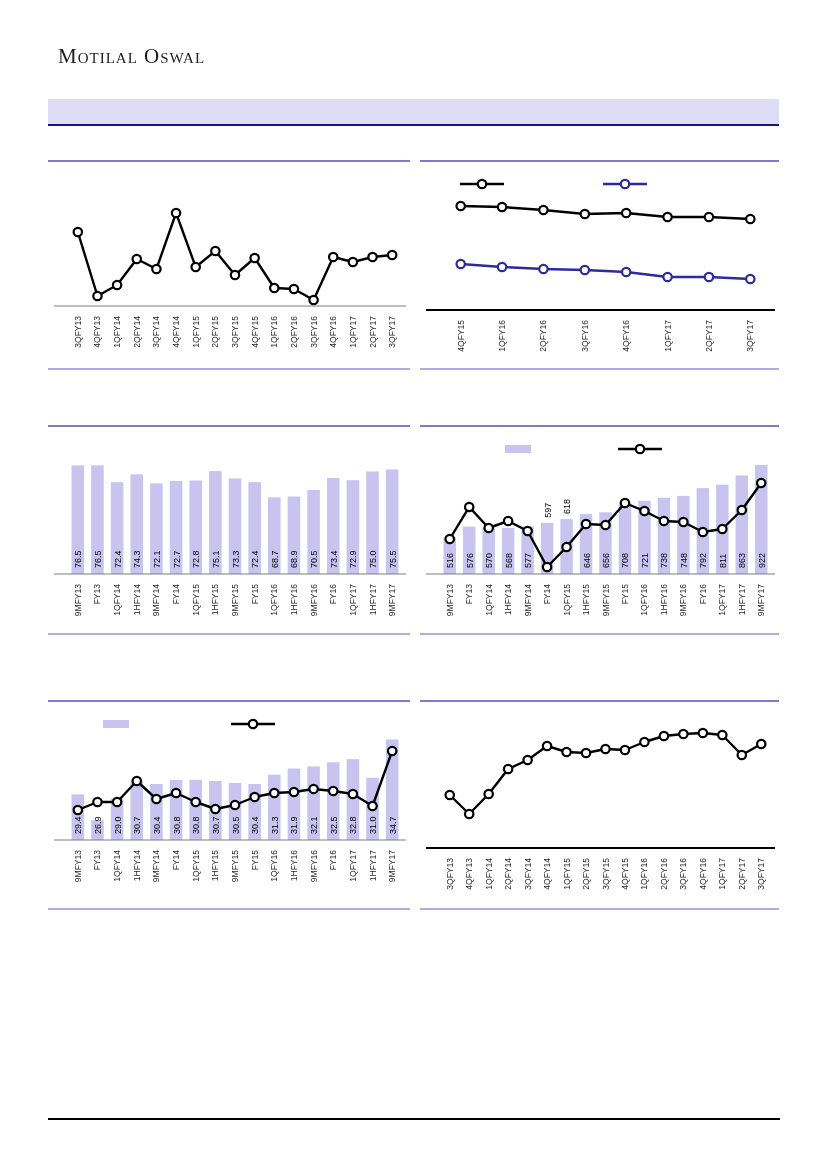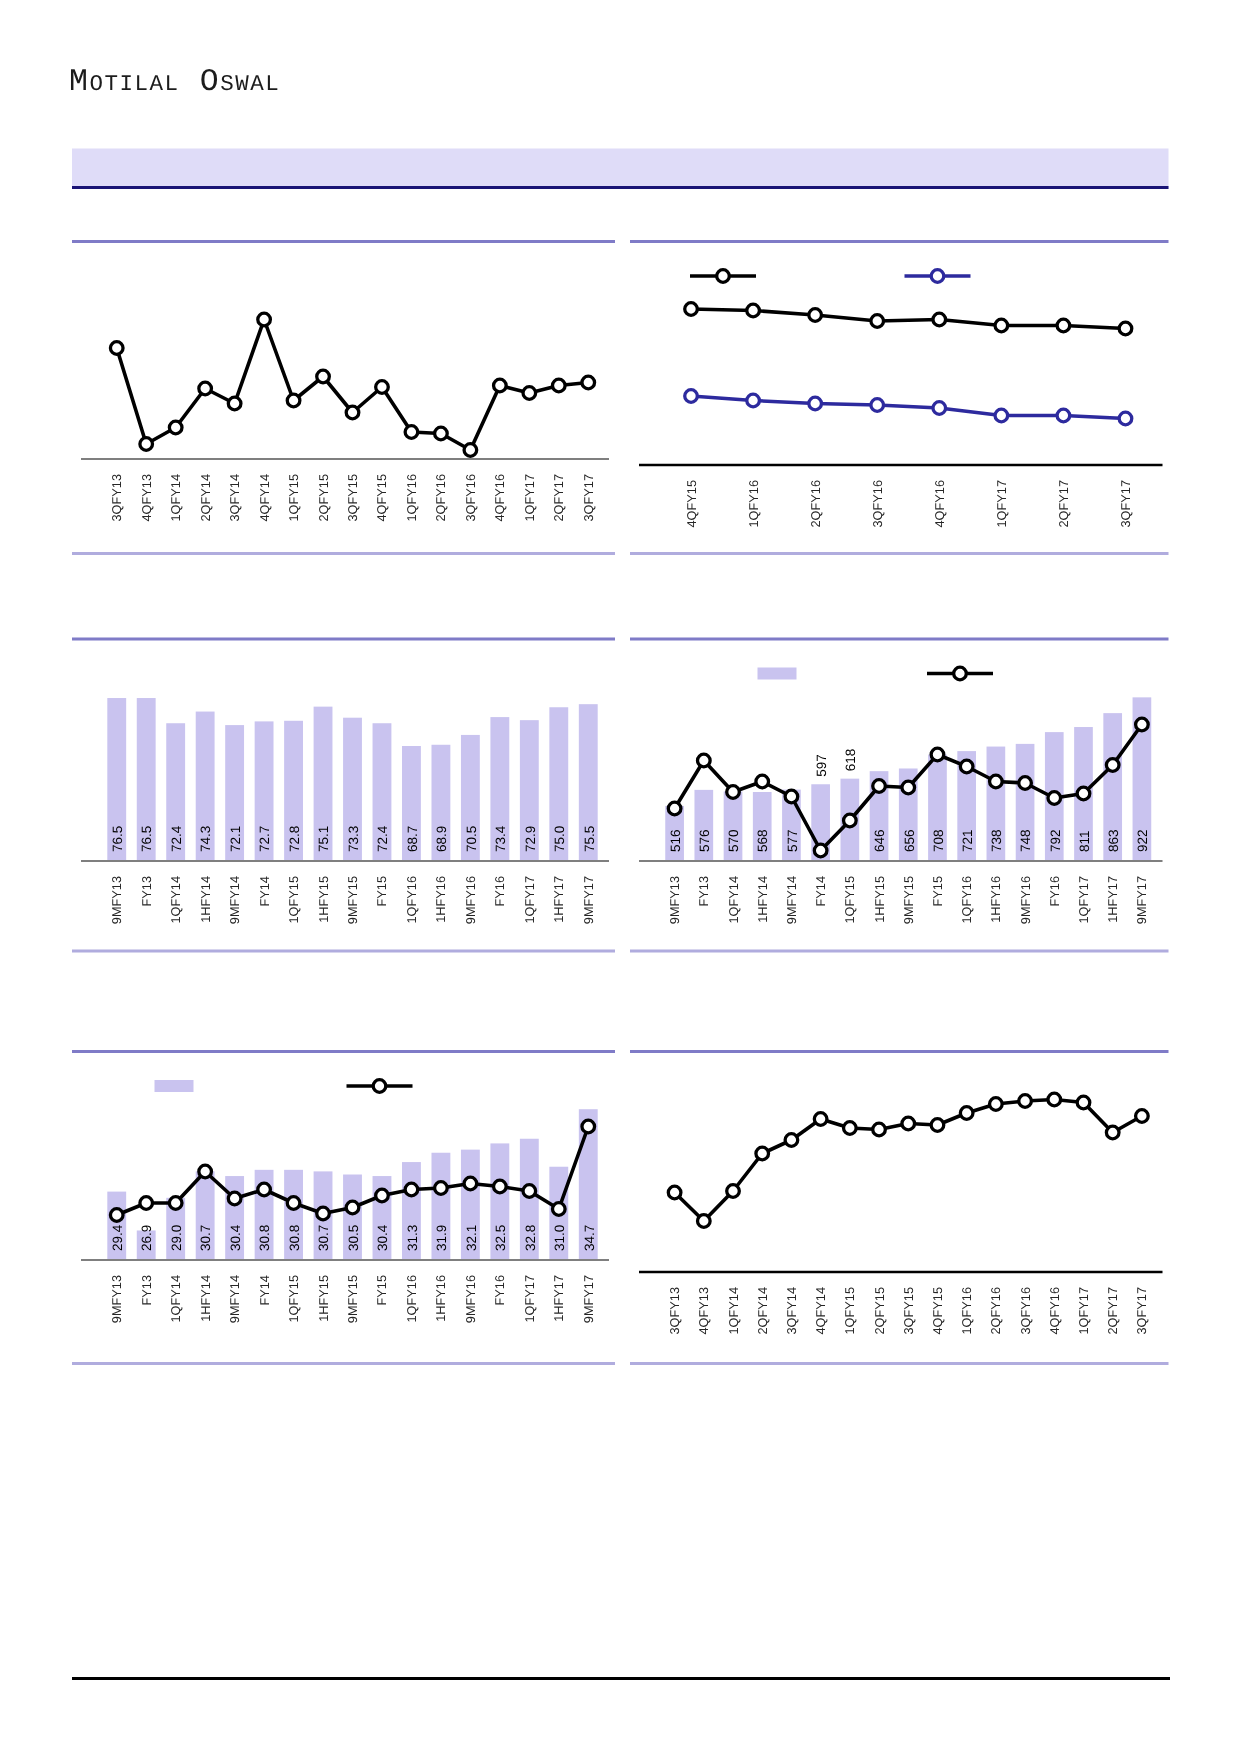--- a/index.html
+++ b/index.html
@@ -1,19 +1,19 @@
 <!DOCTYPE html>
 <html><head>
 <meta charset="utf-8">
 <style>
   html,body{margin:0;padding:0;}
   body{width:827px;height:1169px;position:relative;background:#ffffff;
        font-family:"Liberation Sans",sans-serif;}
-  .logo{position:absolute;left:46px;top:44px;
-        font-family:Liberation Mono, monospace;font-variant:small-caps;
+  .logo{position:absolute;left:58px;top:44px;
+        font-family:Liberation Serif, serif;font-variant:small-caps;
         font-size:21px;letter-spacing:1px;color:#1c1c1c;}
   .banner{position:absolute;left:48px;top:99px;width:731px;height:25px;
           border-bottom:2px solid #1a1476;}
   .panel{position:absolute;height:210px;box-sizing:border-box;background:#fff;
          border-top:2px solid #7f7bc7;border-bottom:2px solid #b0acde;}
   #p0{left:48px;top:160px;width:362px;}
   #p1{left:420px;top:160px;width:359px;}
   #p2{left:48px;top:425px;width:362px;}
   #p3{left:420px;top:425px;width:359px;}
   #p4{left:48px;top:700px;width:362px;}

